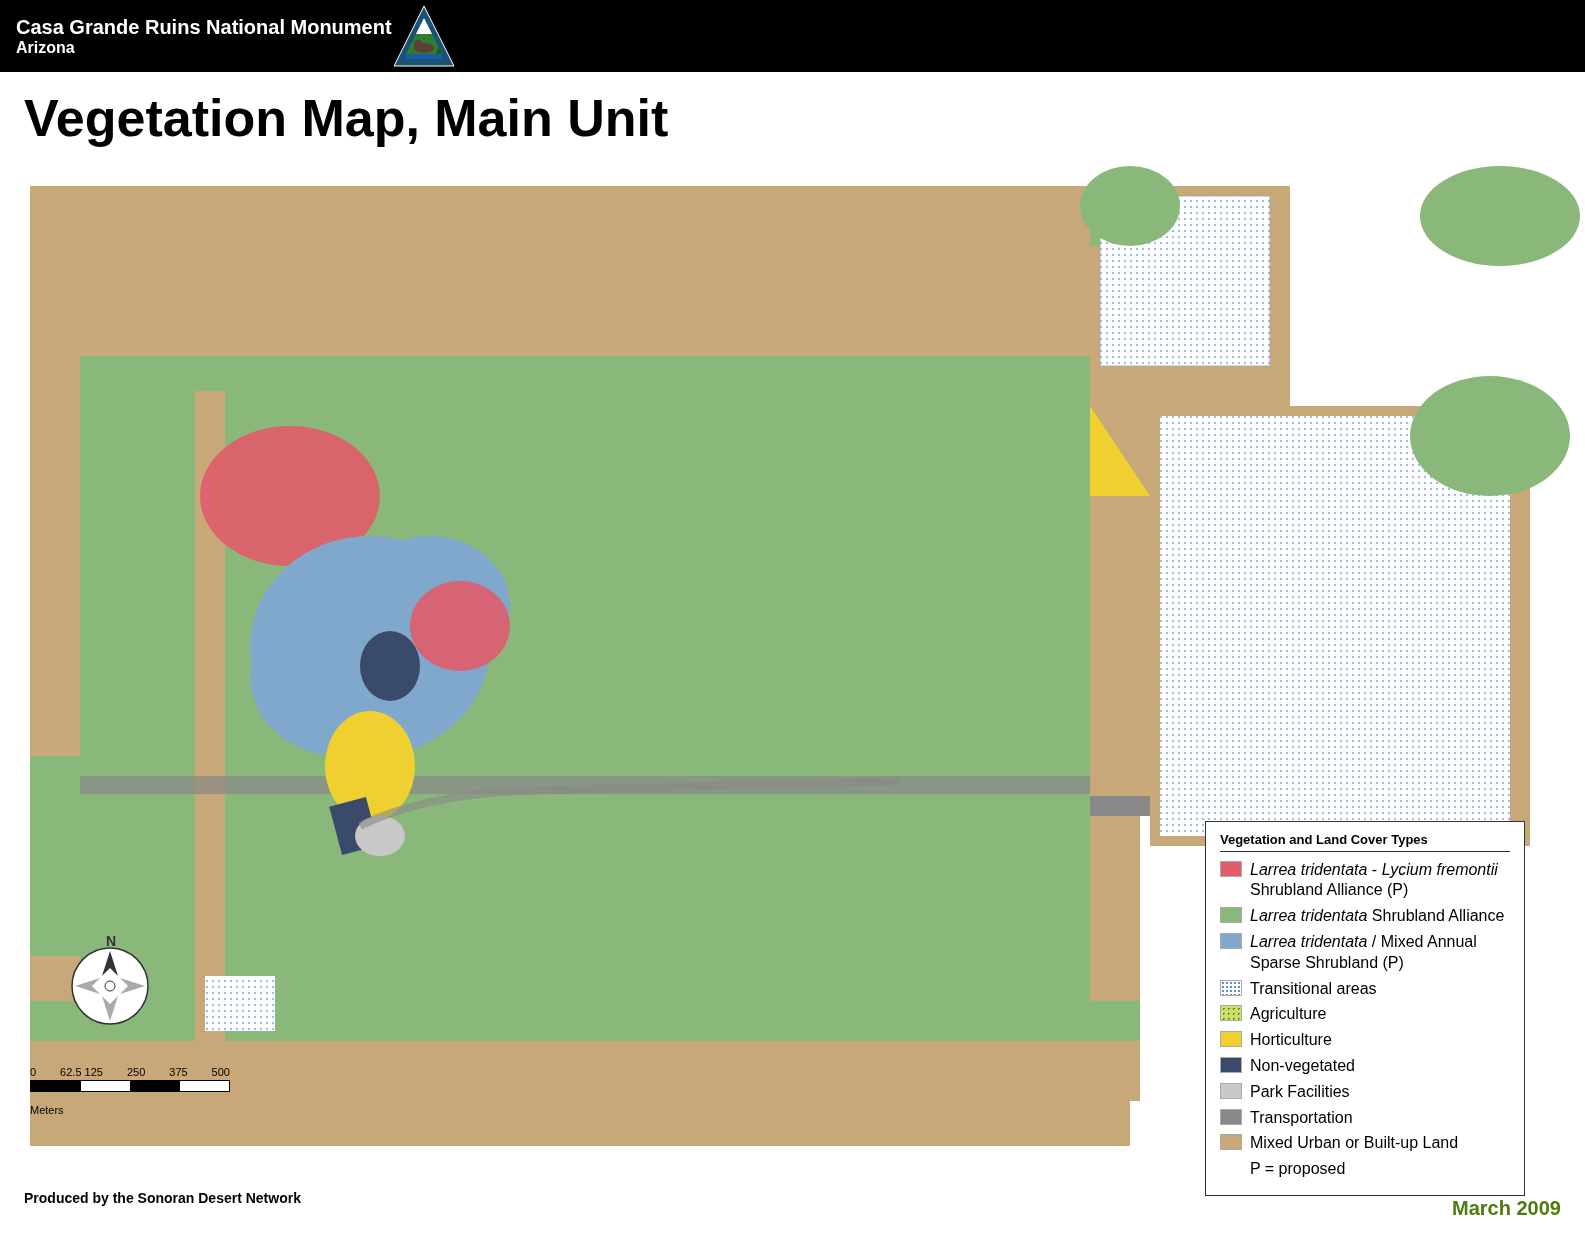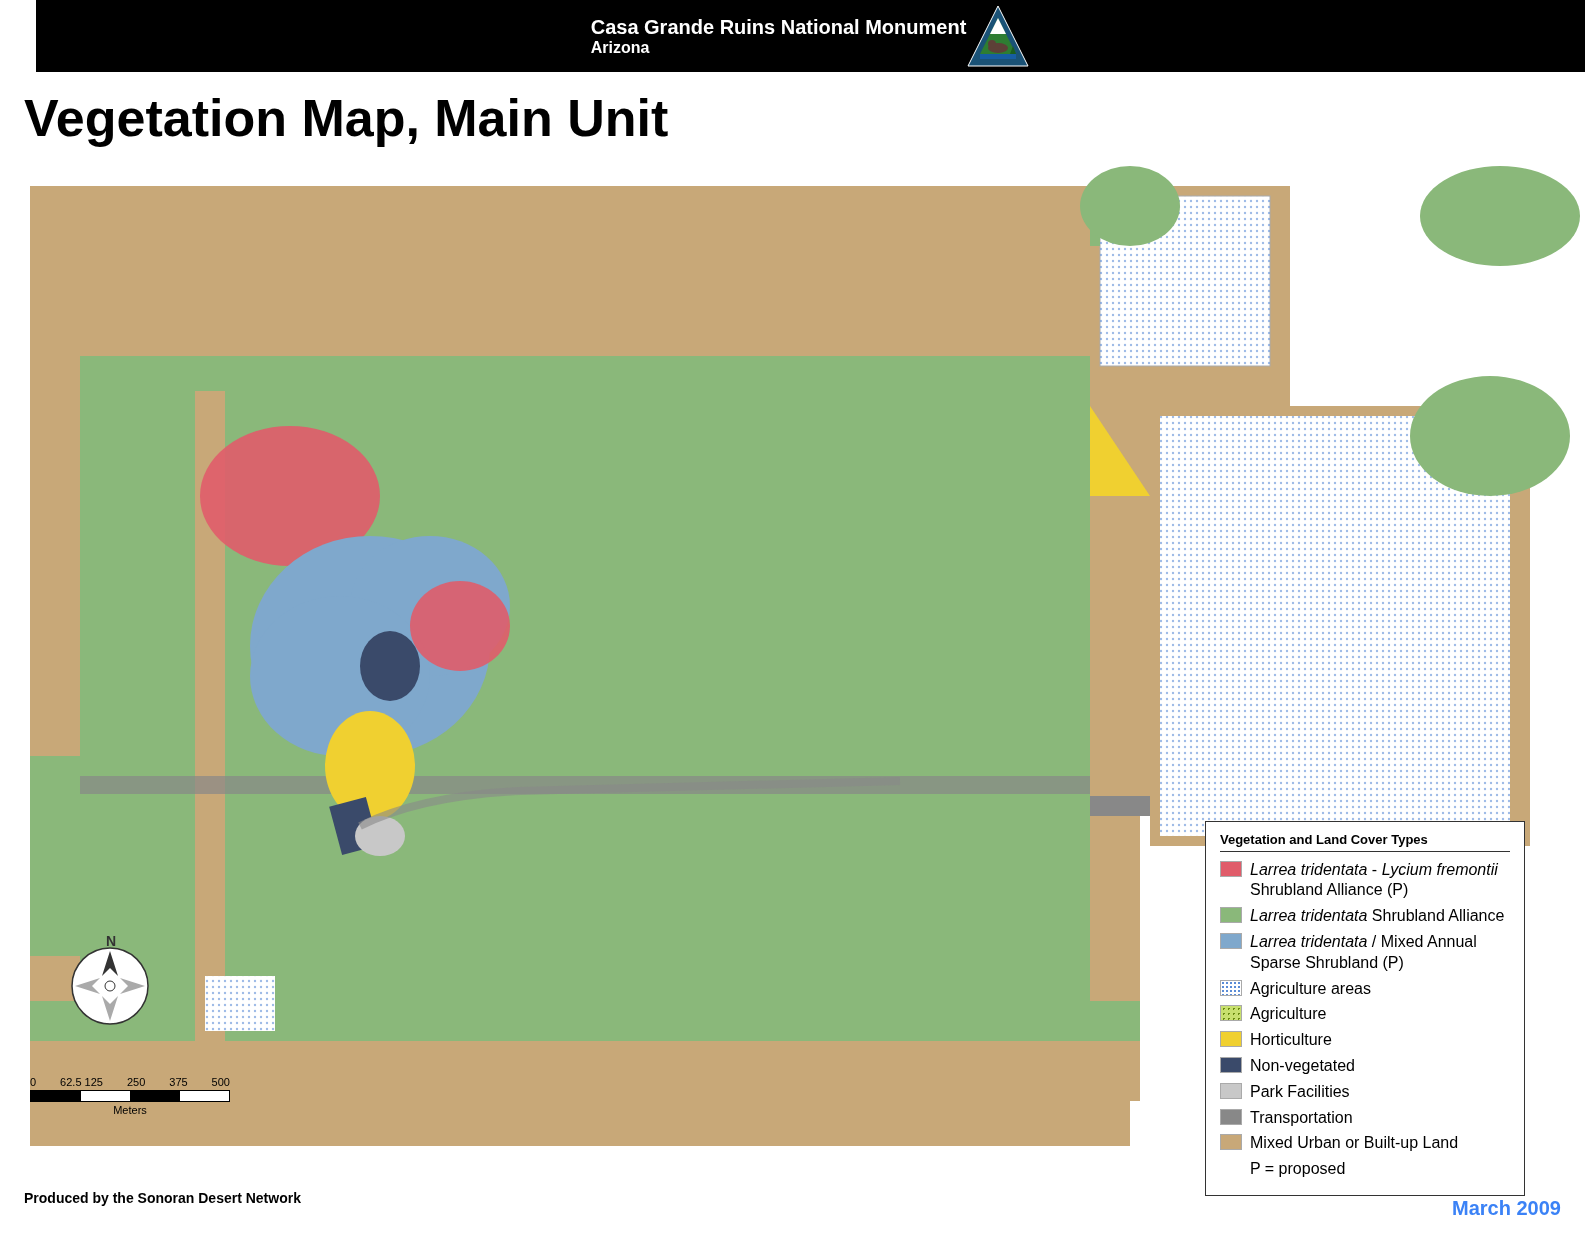--- a/index.html
+++ b/index.html
@@ -10,24 +10,23 @@
       font-family: Arial, sans-serif;
       overflow: hidden;
     }
 
     
     .header {
       background: #000;
       color: #fff;
       display: flex;
       align-items: center;
-      justify-content: center;
+      justify-content: flex-start;
       padding: 16px 16px;
       height: 72px;
-      margin-left: 36px;
     }
     .header-left h1 {
       font-size: 20px;
       font-weight: bold;
     }
     .header-left h2 {
       font-size: 16px;
       font-weight: bold;
     }
     .header-right {
@@ -141,41 +140,41 @@
     .scale-seg.white { background: #fff; }
     .scale-numbers {
       display: flex;
       justify-content: space-between;
       font-size: 11px;
       margin-bottom: 2px;
       padding-right: 0px;
     }
     .scale-label {
       font-size: 11px;
-      text-align: center;
-      margin-top: 2px;
+      text-align: left;
+      margin-top: 12px;
     }
 
     
     .producer {
       position: absolute;
       bottom: 30px;
       left: 24px;
       font-size: 14px;
       font-weight: bold;
     }
 
     
     .date-label {
       position: absolute;
       bottom: 16px;
       right: 24px;
       font-size: 20px;
       font-weight: bold;
-      color: #3b82f6;
+      color: #4d7c0f;
     }
   </style>
 </head>
 <body>
 
 <div class="header">
   <div class="header-left">
     <h1>Casa Grande Ruins National Monument</h1>
     <h2>Arizona</h2>
   </div>
@@ -322,21 +321,21 @@
       <div class="legend-label"><em>Larrea tridentata</em> Shrubland Alliance</div>
     </div>
 
     <div class="legend-item">
       <div class="legend-swatch" style="background:#7fa8cc; border:1px solid #aaa;"></div>
       <div class="legend-label"><em>Larrea tridentata</em> / Mixed Annual Sparse Shrubland (P)</div>
     </div>
 
     <div class="legend-item">
       <div class="legend-swatch swatch-dotted"></div>
-      <div class="legend-label">Agriculture areas</div>
+      <div class="legend-label">Transitional areas</div>
     </div>
 
     <div class="legend-item">
       <div class="legend-swatch swatch-agri"></div>
       <div class="legend-label">Agriculture</div>
     </div>
 
     <div class="legend-item">
       <div class="legend-swatch" style="background:#f0d030; border:1px solid #aaa;"></div>
       <div class="legend-label">Horticulture</div>

